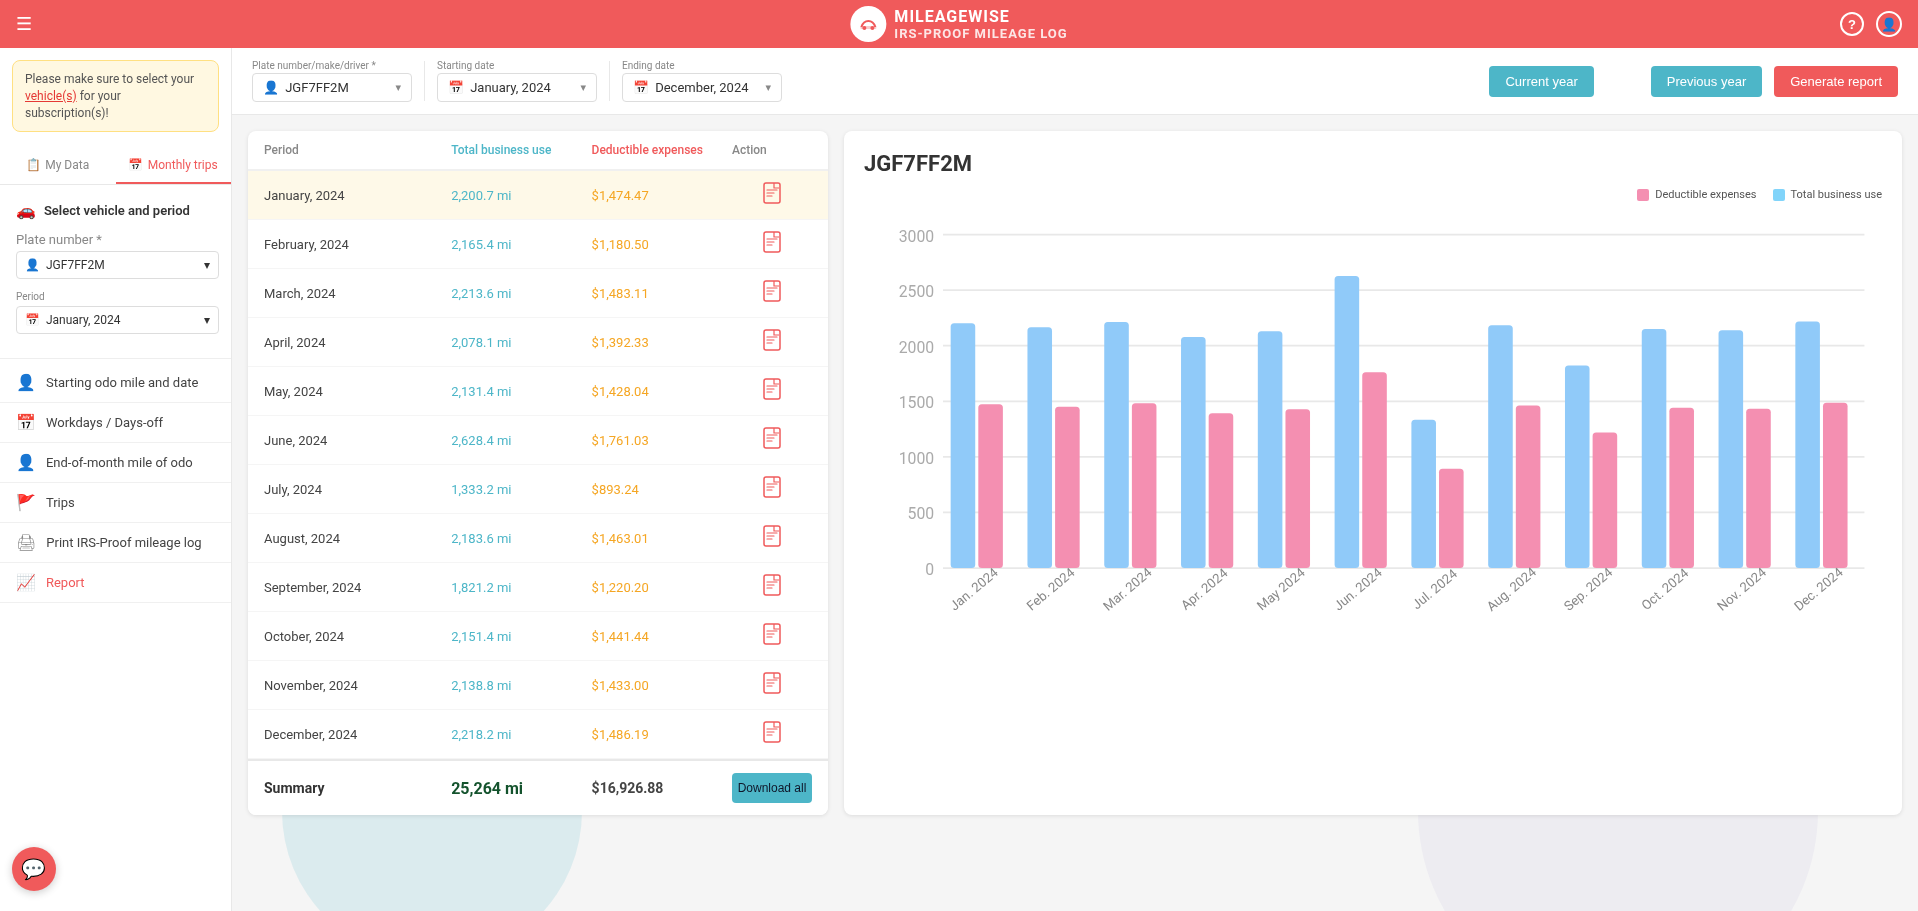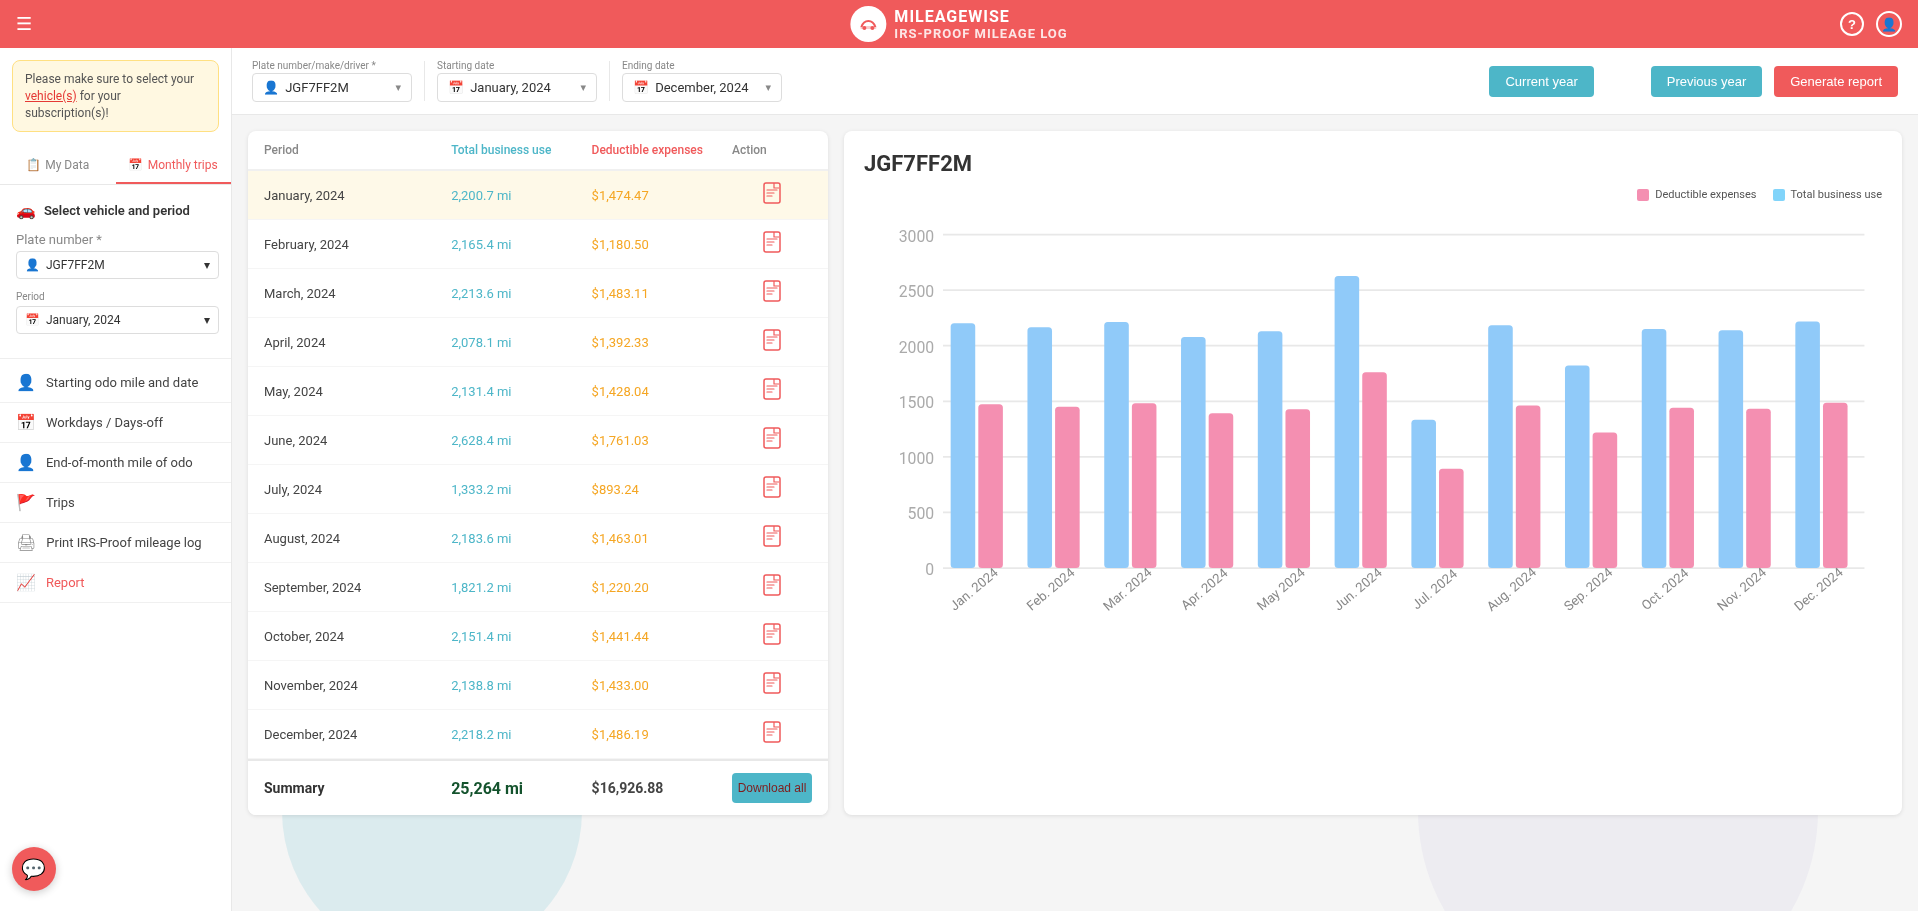--- a/index.html
+++ b/index.html
@@ -371,21 +371,21 @@
       font-weight: 700;
       color: #14532d;
     }
     .summary-deductible {
       font-size: 14px;
       font-weight: 700;
       color: #444;
     }
     .btn-download-all {
       background: #4db6c8;
-      color: #7f1d1d;
+      color: #0f172a;
       border: none;
       border-radius: 4px;
       padding: 8px 0;
       font-size: 12px;
       cursor: pointer;
       white-space: nowrap;
     }
 
     
     .chart-container {

